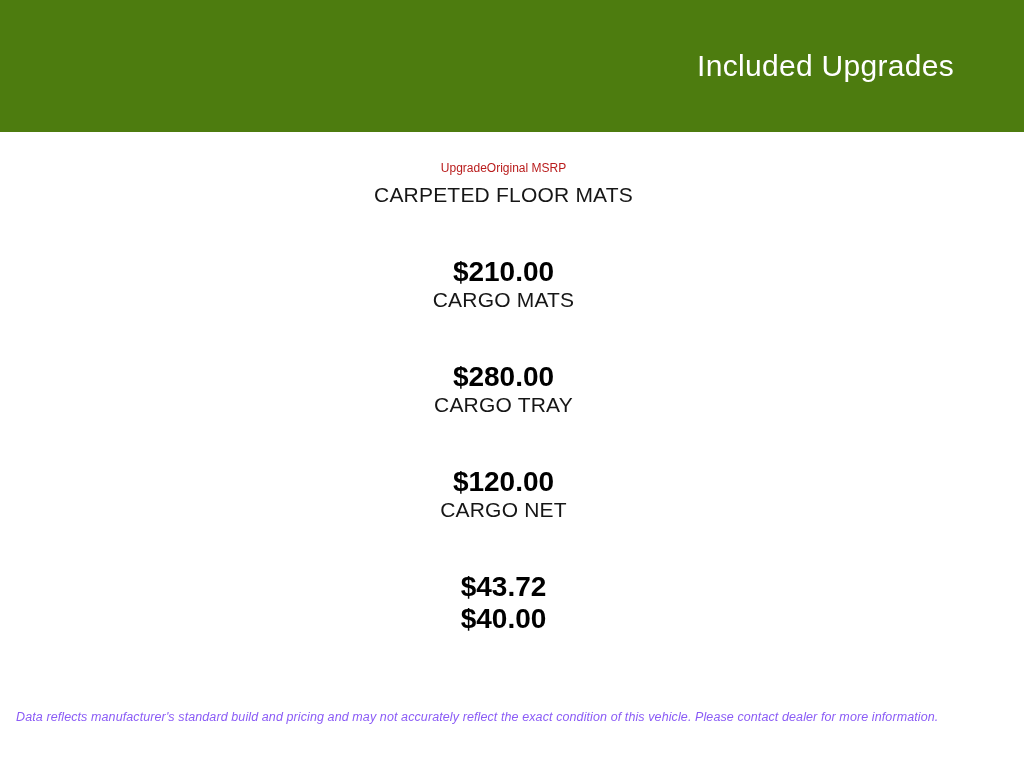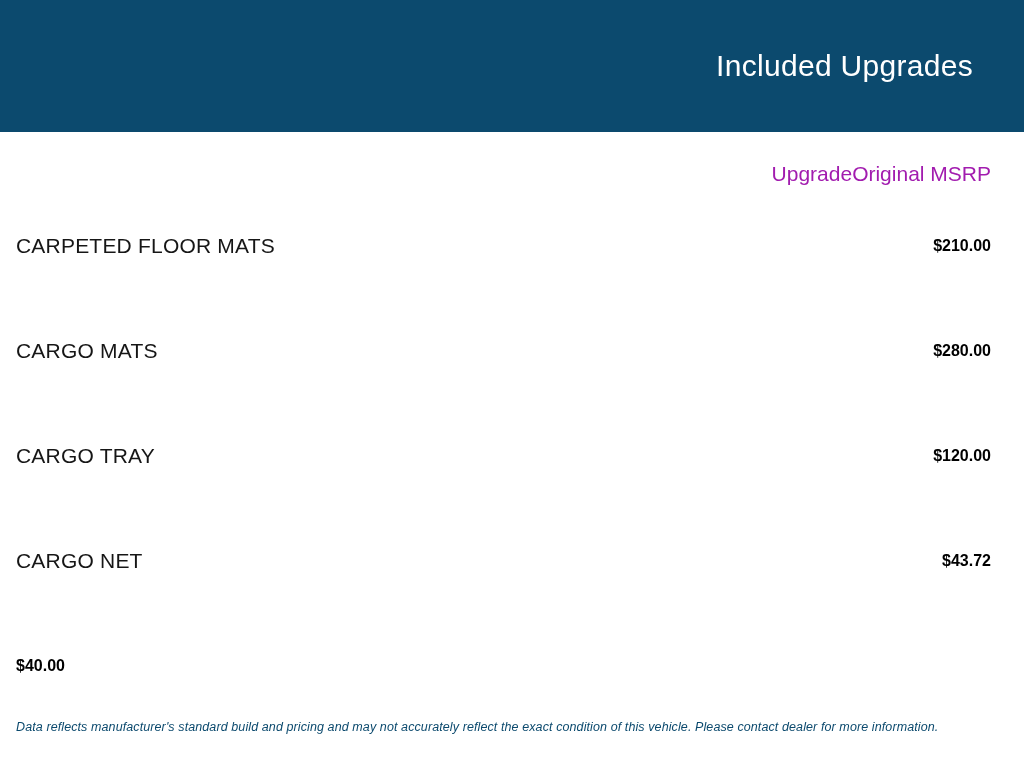--- a/index.html
+++ b/index.html
@@ -13,69 +13,70 @@
   }
   .page {
     width: 1024px;
     height: 768px;
     display: flex;
     flex-direction: column;
   }
   .hero {
     height: 132px;
     flex: 0 0 132px;
-    background: #0c4a6e;
+    background: #4d7c0f;
     display: flex;
     align-items: center;
     justify-content: flex-end;
-    padding-right: 51px;
+    padding-right: 70px;
   }
   .hero-title {
     margin: 0;
     color: #ffffff;
     font-size: 30px;
     font-weight: 400;
     letter-spacing: 0.3px;
   }
   .table {
     flex: 1 1 auto;
   }
   .thead {
     display: flex;
-    justify-content: flex-end;
+    justify-content: center;
     align-items: baseline;
     padding: 30px 33px 0 16px;
-    color: #a21caf;
-    font-size: 21px;
+    color: #b91c1c;
+    font-size: 12px;
     line-height: 1.1;
   }
   .rows { margin-top: 8px; }
   .row {
     height: 105px;
     display: flex;
     justify-content: space-between;
     align-items: center;
     padding: 0 33px 0 16px;
+    flex-direction: column;
   }
   .upgrade-name {
     font-size: 21px;
     color: #161616;
     letter-spacing: 0.2px;
   }
   .upgrade-price {
-    font-size: 16px;
+    font-size: 28px;
     font-weight: 700;
     color: #000000;
   }
   .disclaimer {
     margin: 0;
     padding: 2px 33px 0 16px;
     font-style: italic;
     font-size: 12.5px;
-    color: #0c4a6e;
+    color: #8b5cf6;
     letter-spacing: 0.1px;
   }
 </style>
 </head>
 <body>
 
 <div class="page">
 
   <header class="hero">
     <h1 class="hero-title">Included Upgrades</h1>

